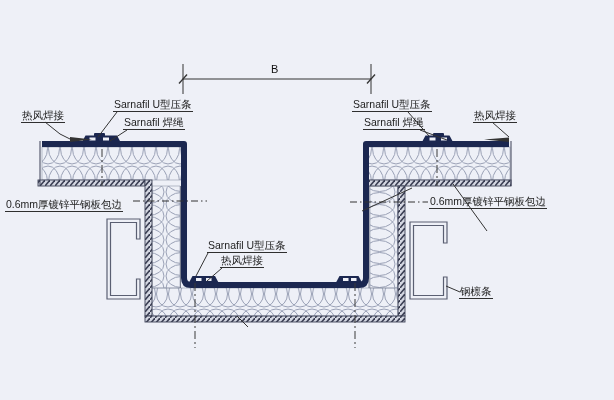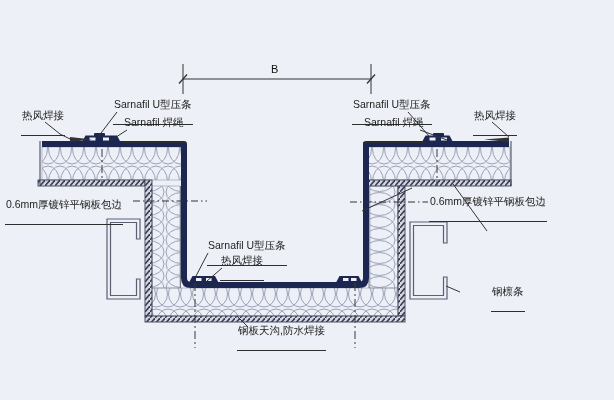--- a/index.html
+++ b/index.html
@@ -3,21 +3,21 @@
 <meta charset="utf-8">
 <style>
   html,body{margin:0;padding:0;background:#eef0f7;}
   .canvas{
     position:relative;width:614px;height:400px;background:#eef0f7;
     font-family:"Liberation Sans","DejaVu Sans",sans-serif;overflow:hidden;
   }
   .canvas svg{position:absolute;left:0;top:0;}
   .lbl{
     position:absolute;font-size:10.5px;line-height:1.15;color:#1d1d1d;
-    border-bottom:1px solid #2f2f2f;padding:0 1px 14px 1px;white-space:nowrap;
+    border-bottom:1px solid #2f2f2f;padding:0 1px 1px 1px;white-space:nowrap;
   }
   .dim-label{
     position:absolute;font-size:11px;color:#111;white-space:nowrap;
   }
 </style>
 </head>
 <body>
 
 <div class="canvas">
 
@@ -137,17 +137,16 @@
   <div class="lbl" style="left:21px;top:109px;">热风焊接</div>
   <div class="lbl" style="left:113px;top:98px;">Sarnafil U型压条</div>
   <div class="lbl" style="left:123px;top:116px;">Sarnafil 焊绳</div>
   <div class="lbl" style="left:352px;top:98px;">Sarnafil U型压条</div>
   <div class="lbl" style="left:363px;top:116px;">Sarnafil 焊绳</div>
   <div class="lbl" style="left:473px;top:109px;">热风焊接</div>
   <div class="lbl" style="left:5px;top:198px;">0.6mm厚镀锌平钢板包边</div>
   <div class="lbl" style="left:429px;top:195px;">0.6mm厚镀锌平钢板包边</div>
   <div class="lbl" style="left:207px;top:239px;">Sarnafil U型压条</div>
   <div class="lbl" style="left:220px;top:254px;">热风焊接</div>
-  <div class="lbl" style="left:459px;top:285px;margin-left:32px;">钢檩条</div>
-  <div class="lbl" style="left:237px;top:324px;">钢板天沟,防水焊接</div>
+  <div class="lbl" style="left:459px;top:285px;">钢檩条</div>
   <div class="dim-label" style="left:271px;top:63px;">B</div>
 
 </div>
 
 </body></html>

